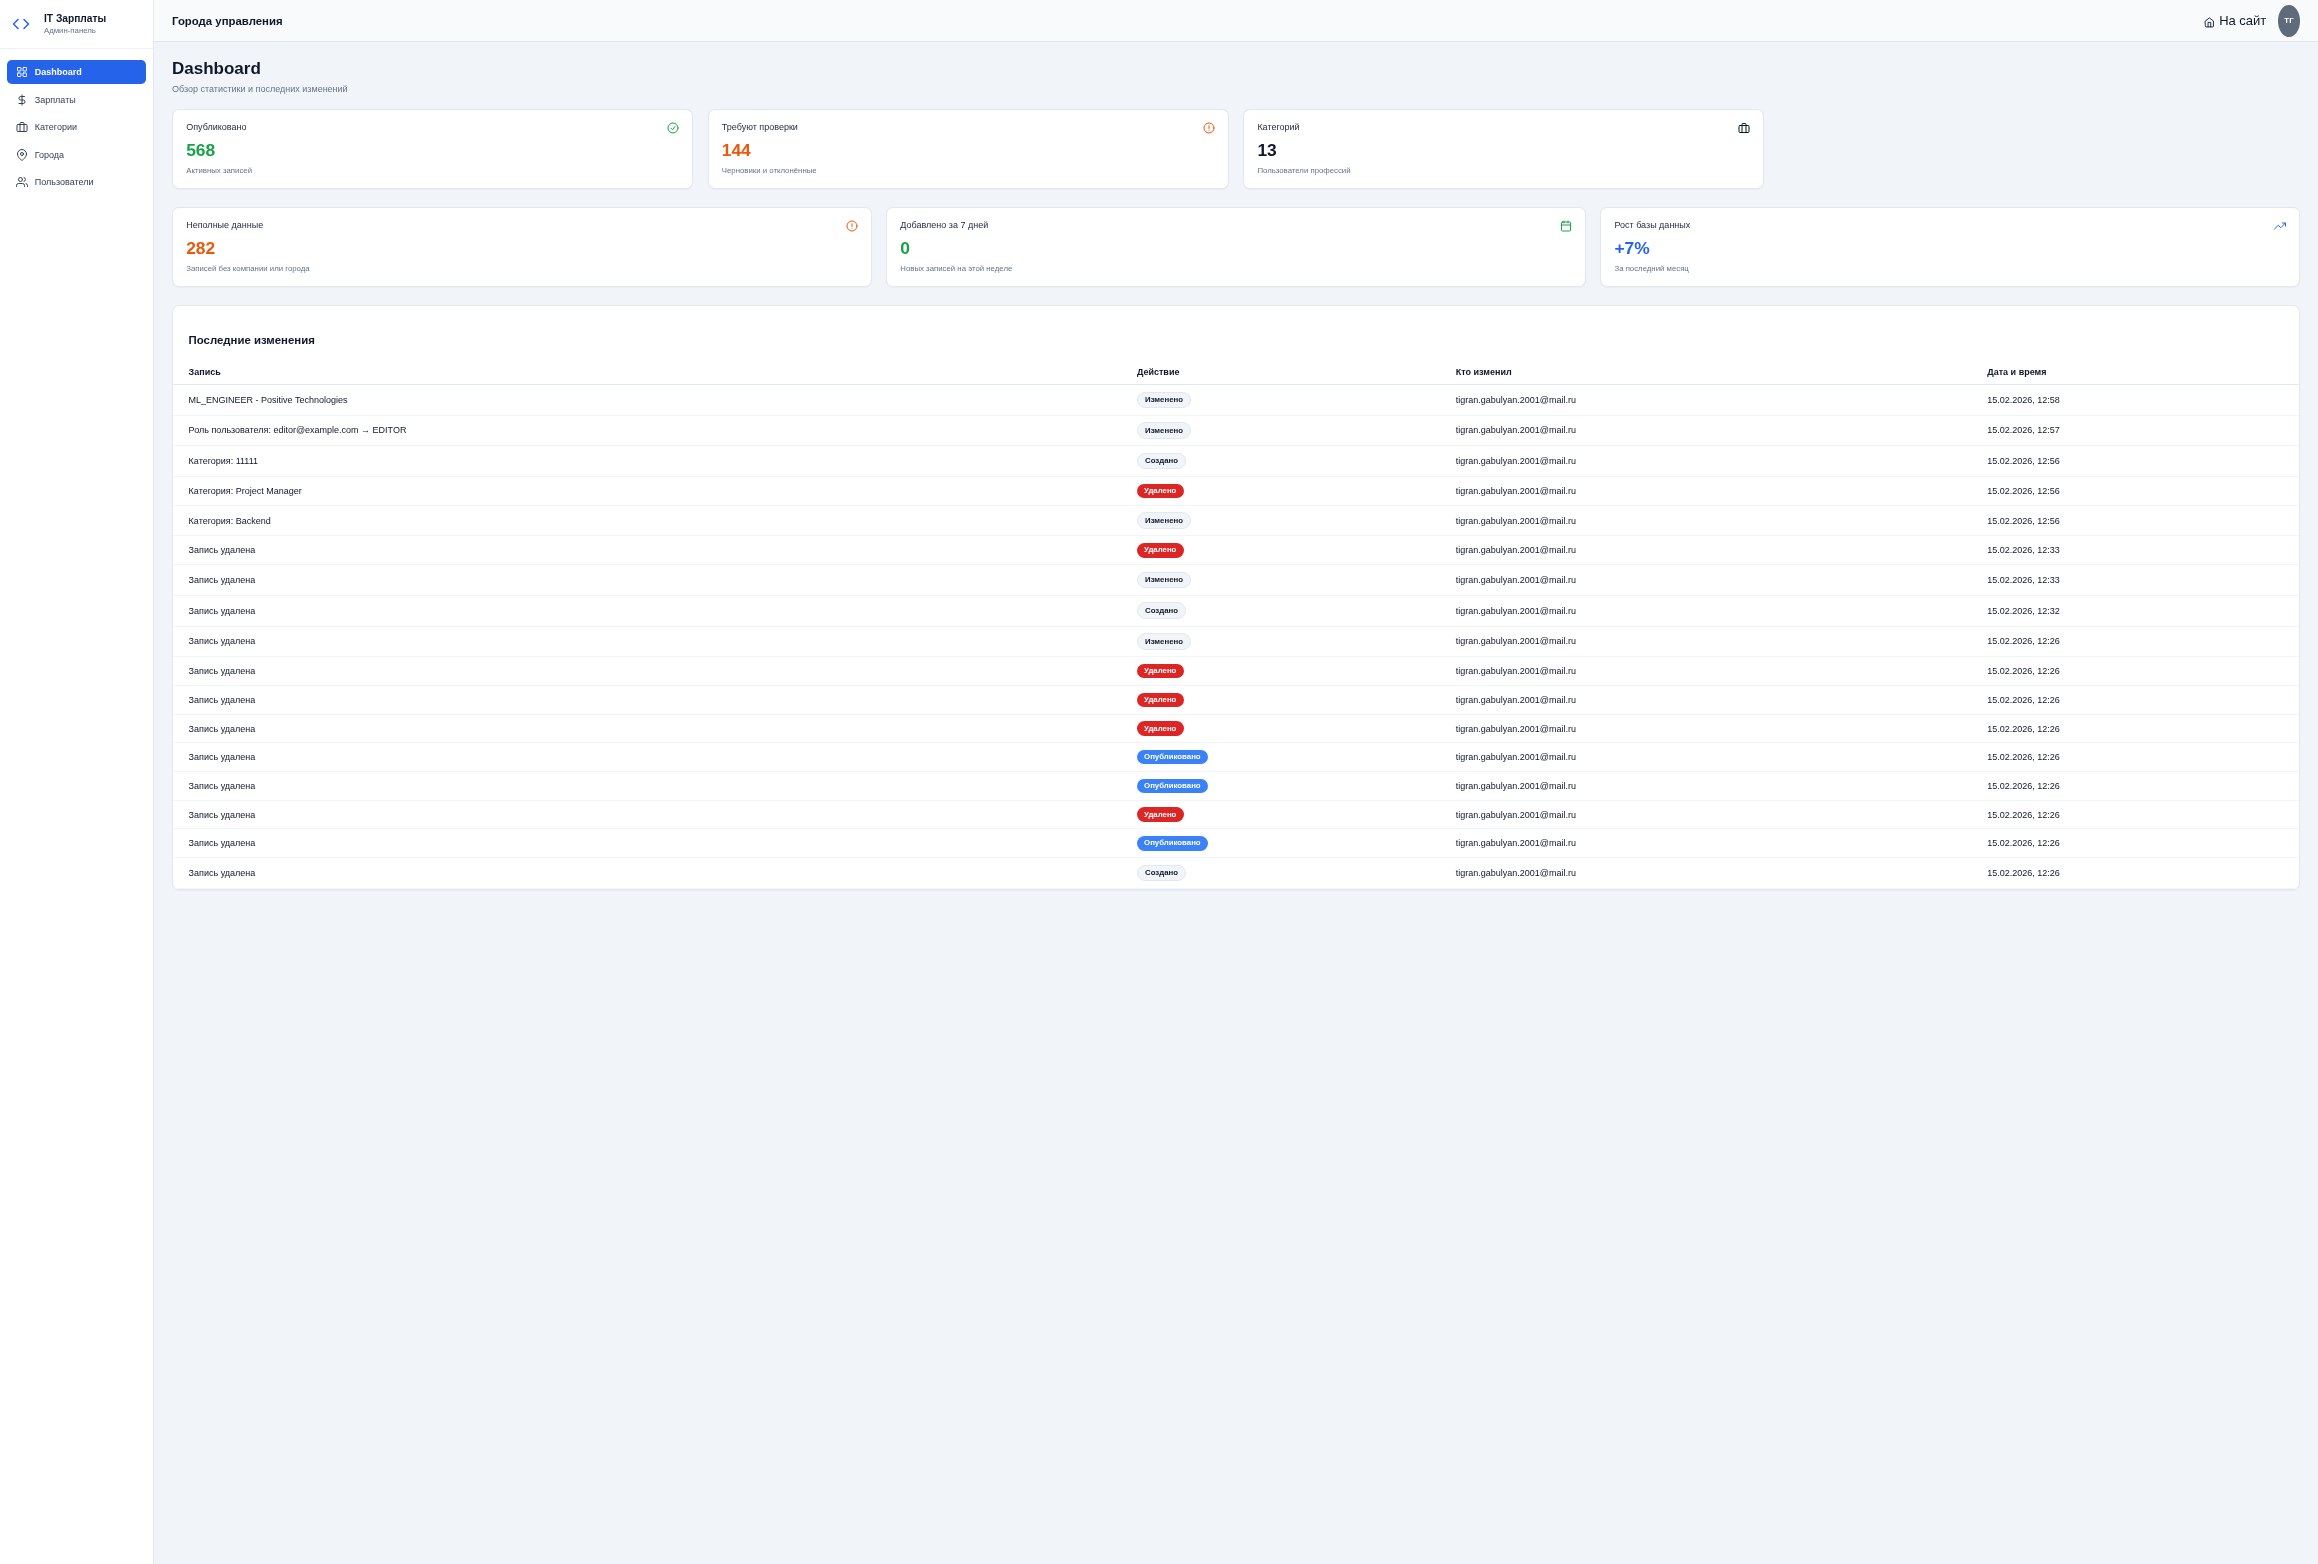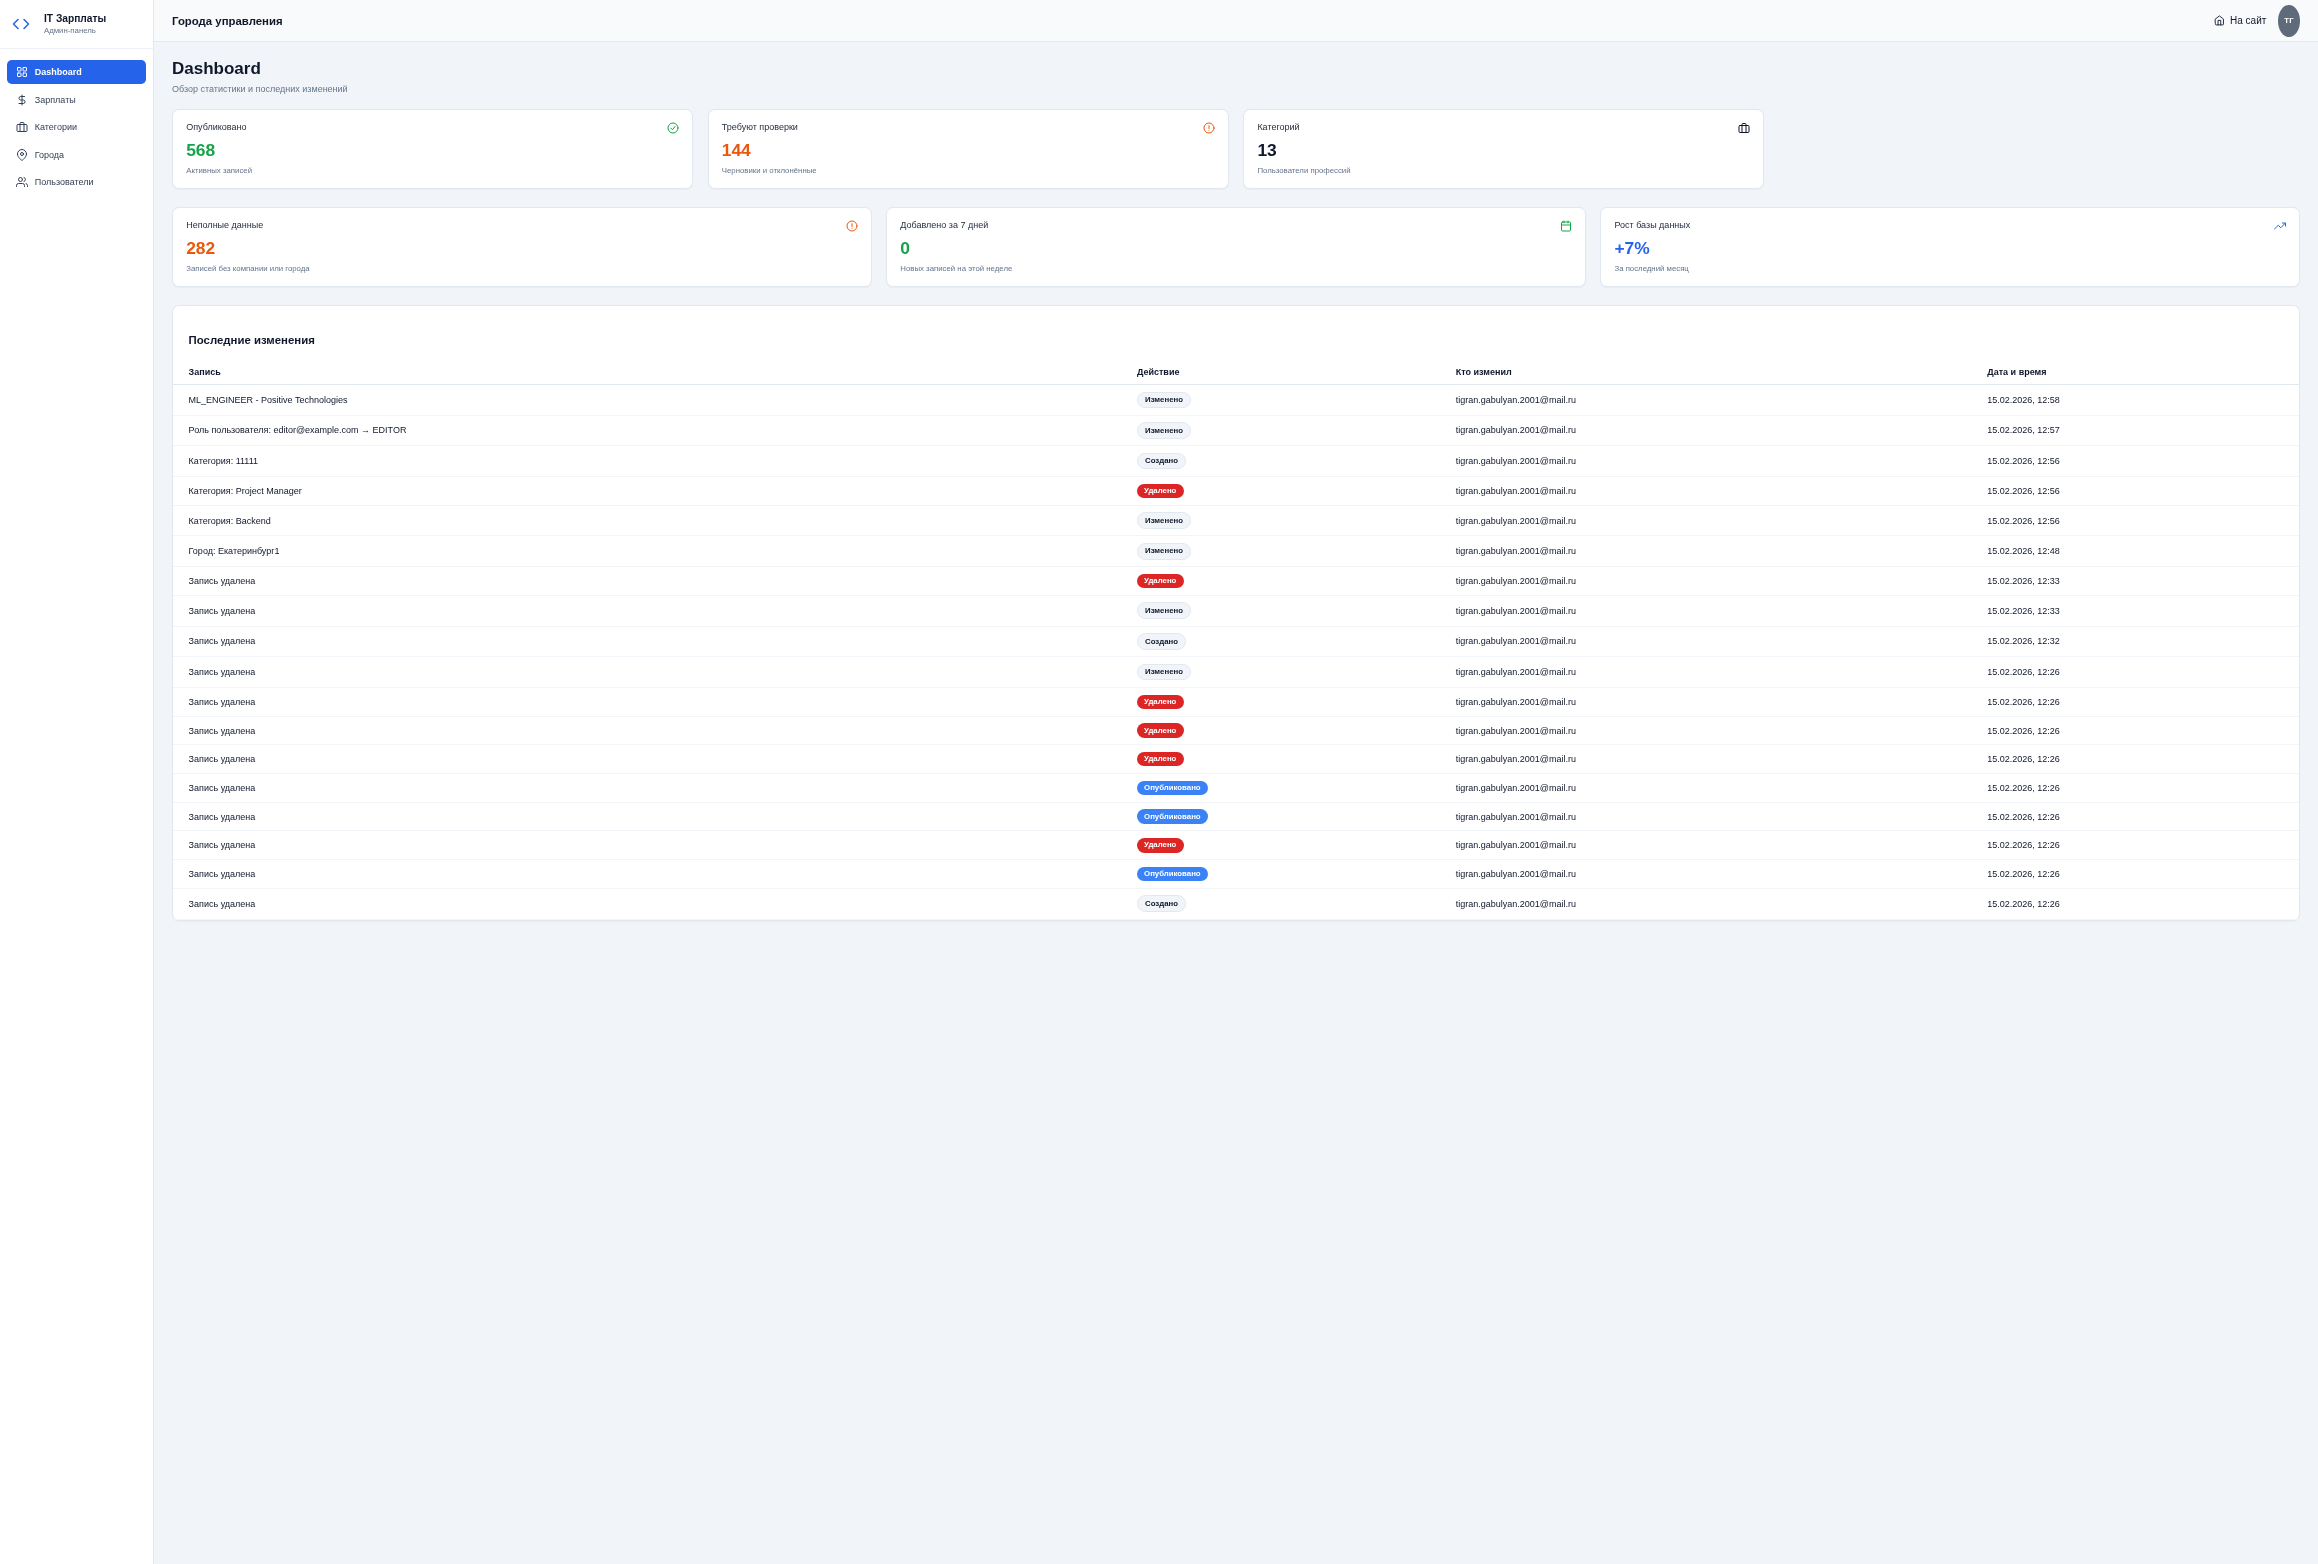--- a/index.html
+++ b/index.html
@@ -44,21 +44,21 @@
     height: 42px; flex: 0 0 42px;
     background: #f8fafc;
     border-bottom: 0.6px solid #e2e8f0;
     display: flex; align-items: center; justify-content: space-between;
     padding: 0 18px;
   }
   .topbar-title { font-size: 11.4px; font-weight: 700; }
   .topbar-right { display: flex; align-items: center; gap: 12px; }
   .site-link {
     display: flex; align-items: flex-end; gap: 4.8px;
-    font-size: 10px; color: #0f172a; text-decoration: none; cursor: pointer;
+    font-size: 13px; color: #0f172a; text-decoration: none; cursor: pointer;
   }
   .site-link .icon { width: 10.8px; height: 10.8px; flex-basis: 10.8px; }
   .avatar {
     width: 21.7px; height: 32px; border-radius: 50%;
     background: #5f6b7a; color: #ffffff;
     display: flex; align-items: center; justify-content: center;
     font-size: 7.8px; font-weight: 700; cursor: pointer;
     letter-spacing: 0.3px;
   }
 
@@ -351,26 +351,20 @@
     <td class="cell-date">15.02.2026, 12:56</td>
   </tr>
 
   <tr>
     <td class="cell-record">Категория: Backend</td>
     <td class="cell-action"><span class="badge neutral">Изменено</span></td>
     <td class="cell-user">tigran.gabulyan.2001@mail.ru</td>
     <td class="cell-date">15.02.2026, 12:56</td>
   </tr>
 
-  <tr>
-    <td class="cell-record">Город: Екатеринбург1</td>
-    <td class="cell-action"><span class="badge neutral">Изменено</span></td>
-    <td class="cell-user">tigran.gabulyan.2001@mail.ru</td>
-    <td class="cell-date">15.02.2026, 12:48</td>
-  </tr>
 
   <tr>
     <td class="cell-record">Запись удалена</td>
     <td class="cell-action"><span class="badge danger">Удалено</span></td>
     <td class="cell-user">tigran.gabulyan.2001@mail.ru</td>
     <td class="cell-date">15.02.2026, 12:33</td>
   </tr>
 
   <tr>
     <td class="cell-record">Запись удалена</td>

